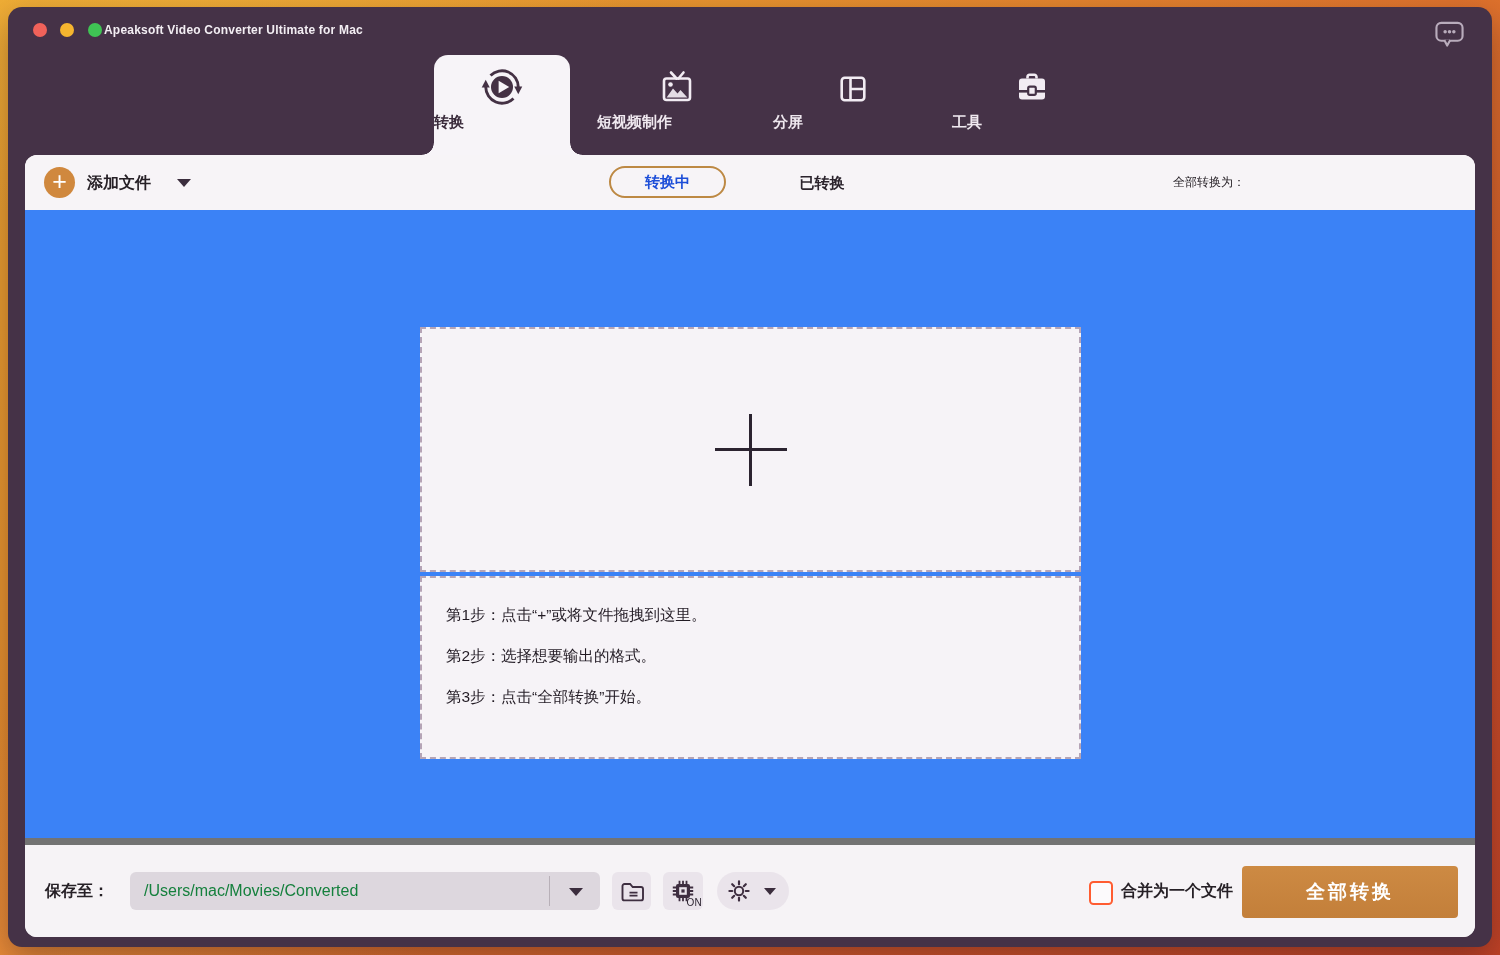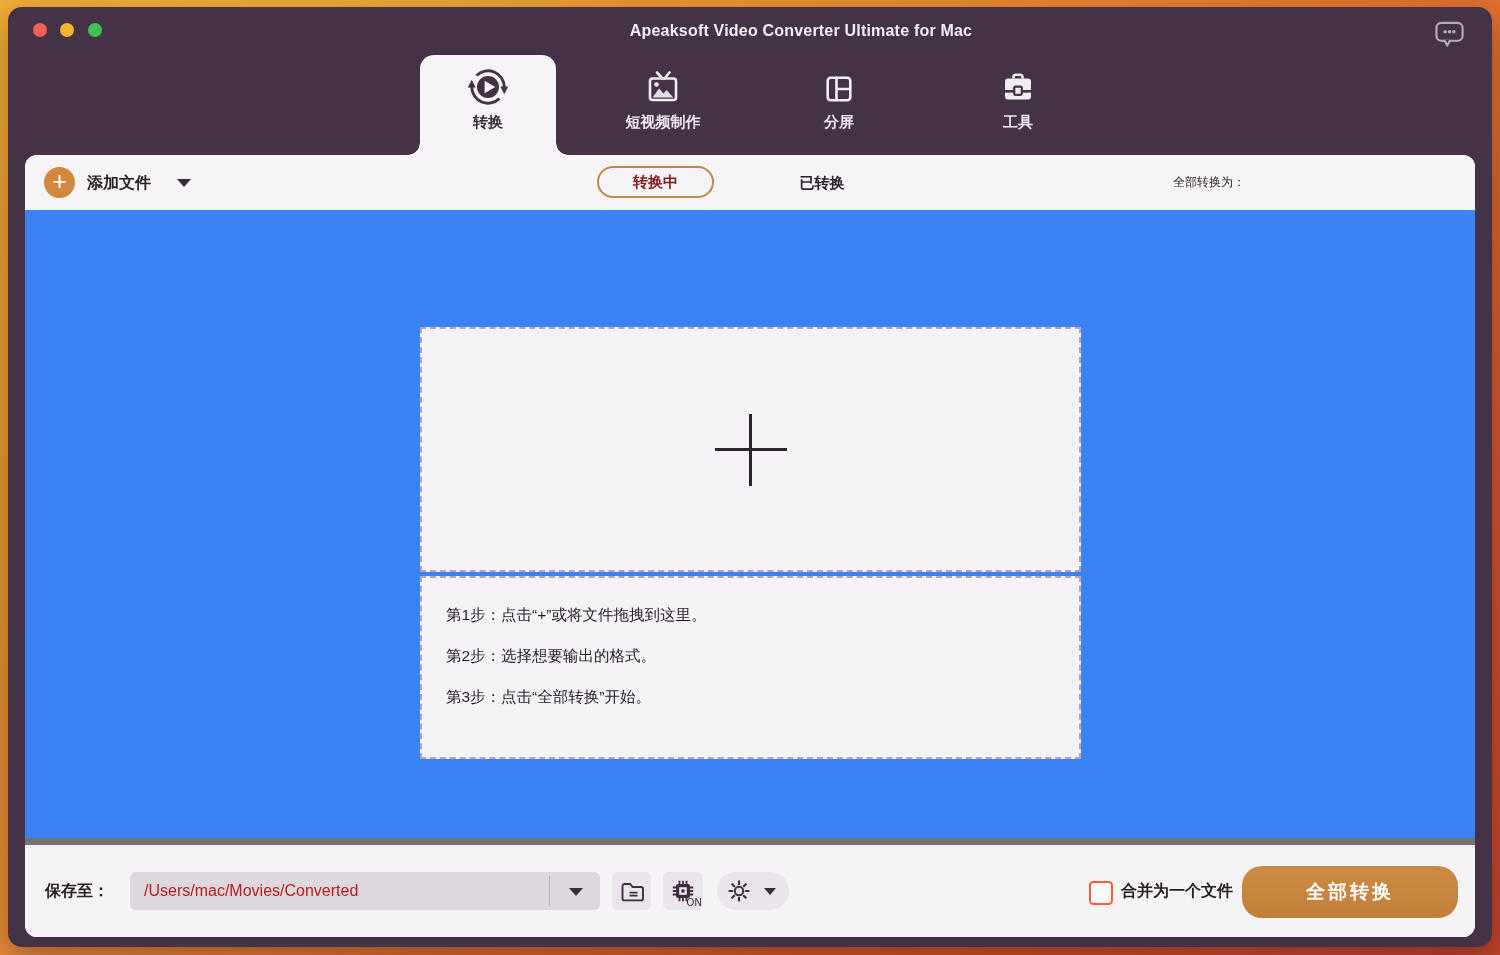--- a/index.html
+++ b/index.html
@@ -19,27 +19,27 @@
     background:#453247;border-radius:14px;
     box-shadow:0 12px 34px rgba(40,15,20,.38);
   }
   
   .titlebar{position:absolute;top:0;left:0;right:0;height:47px;}
   .traffic{position:absolute;top:16px;width:14px;height:14px;border-radius:50%;}
   .tl-close{left:25px;background:#f0625a;}
   .tl-min{left:52px;background:#f5b52f;}
   .tl-zoom{left:80px;background:#3fc454;}
   .wtitle{
-    position:absolute;left:16px;right:0;top:0;height:47px;line-height:47px;
-    text-align:center;color:#f3eef3;font-size:16px;font-weight:bold;letter-spacing:.2px;
+    position:absolute;left:10px;right:0;top:0;height:47px;line-height:47px;
+    text-align:left;color:#f3eef3;font-size:12px;font-weight:bold;letter-spacing:.2px;
     text-indent:86px;
   }
   .bubble{position:absolute;right:27px;top:13px;width:31px;height:29px;}
   
-  .tab{position:absolute;top:48px;height:100px;text-align:center;cursor:default;}
+  .tab{position:absolute;top:48px;height:100px;cursor:default;margin-left:14px;}
   .tab .ticon{display:block;margin:0 auto;}
   .tab .tlabel{display:block;margin-top:4px;font-size:15px;font-weight:600;color:#efe8ef;}
   .tab-active{
     background:#f7f4f8;border-radius:14px 14px 0 0;
   }
   .tab-active .tlabel{color:#3a2b3b;}
   .tab-active::before,.tab-active::after{
     content:"";position:absolute;bottom:0;width:12px;height:12px;
   }
   .tab-active::before{left:-12px;background:radial-gradient(12px at 0 0, rgba(0,0,0,0) 0 11.4px, #f7f4f8 12px);}
@@ -51,23 +51,23 @@
   }
   .toolbar{position:absolute;top:0;left:0;right:0;height:55px;background:#f7f4f7;}
   .addbtn{
     position:absolute;left:19px;top:12px;width:31px;height:31px;border-radius:50%;
     background:#d0883e;color:#fff;font-size:25px;line-height:29px;text-align:center;font-weight:400;
   }
   .addlabel{position:absolute;left:62px;top:0;height:55px;line-height:55px;font-size:16px;color:#262026;font-weight:600;}
   .caret{width:0;height:0;border-left:7px solid transparent;border-right:7px solid transparent;border-top:8px solid #3b2d3d;}
   .add-caret{position:absolute;left:152px;top:24px;}
   .seg-on{
-    position:absolute;left:572px;top:11px;width:113px;height:28px;
+    position:absolute;left:584px;top:11px;width:113px;height:28px;
     border:2px solid #bd8944;border-radius:17px;
-    line-height:28px;text-align:center;font-size:15px;color:#7f1d1d;font-weight:600;
+    line-height:28px;text-align:center;font-size:15px;color:#1d4ed8;font-weight:600;
   }
   .seg-off{position:absolute;left:757px;top:0;width:80px;height:55px;line-height:55px;text-align:center;font-size:15px;color:#2b232c;font-weight:600;}
   .fmt-label{position:absolute;right:230px;top:0;height:55px;line-height:55px;font-size:12px;color:#262026;font-weight:400;}
   .fmt-box{
     position:absolute;right:15px;top:10px;width:198px;height:35px;border-radius:8px;background:#ece5ec;
   }
   .fmt-value{position:absolute;left:18px;top:0;height:35px;line-height:35px;font-size:16px;color:#27202a;font-weight:600;}
   .fmt-caret{position:absolute;right:15px;top:14px;width:0;height:0;border-left:8px solid transparent;border-right:8px solid transparent;border-top:9px solid #f15e2e;}
   
   .mainarea{position:absolute;top:55px;left:0;right:0;bottom:92px;background:#3b82f6;}
@@ -76,35 +76,35 @@
   .dz-steps{top:366px;height:153px;padding:26px 20px 0 24px;box-sizing:content-box;width:613px;}
   .plus{position:absolute;left:50%;top:50%;}
   .plus::before,.plus::after{content:"";position:absolute;background:#2b2330;}
   .plus::before{width:72px;height:2.5px;left:-36px;top:-1.25px;}
   .plus::after{width:2.5px;height:72px;left:-1.25px;top:-36px;}
   .step{margin:0 0 19px 0;line-height:22px;font-size:15.5px;color:#221b24;}
   
   .bottombar{position:absolute;left:0;right:0;bottom:0;height:92px;background:#f6f3f6;border-top:7px solid #737373;}
   .save-label{position:absolute;left:20px;top:0;height:92px;line-height:92px;font-size:16px;color:#262026;font-weight:600;}
   .path-combo{position:absolute;left:105px;top:27px;width:470px;height:38px;background:#ddd7de;border-radius:6px;}
-  .path-text{position:absolute;left:14px;top:0;height:38px;line-height:38px;font-size:16px;color:#b91c1c;white-space:nowrap;overflow:hidden;max-width:390px;}
+  .path-text{position:absolute;left:14px;top:0;height:38px;line-height:38px;font-size:16px;color:#15803d;white-space:nowrap;overflow:hidden;max-width:390px;}
   .path-sep{position:absolute;right:50px;top:4px;bottom:4px;width:1px;background:#b8b0b8;}
   .path-caret{position:absolute;right:17px;top:16px;}
   .sq-btn{position:absolute;top:27px;height:38px;background:#eae4eb;border-radius:6px;}
   .btn-folder{left:587px;width:39px;}
   .btn-chip{left:638px;width:40px;}
   .btn-gear{left:692px;width:72px;border-radius:19px;}
   .sq-btn svg{position:absolute;left:50%;top:50%;transform:translate(-50%,-50%);}
   .btn-gear svg{left:22px;transform:translate(-50%,-50%);}
   .gear-caret{position:absolute;right:13px;top:16px;border-left-width:6.5px;border-right-width:6.5px;border-top-width:7.5px;}
   .on-badge{position:absolute;right:1px;bottom:2px;font-size:10px;font-weight:normal;color:#2c2430;letter-spacing:.2px;}
   .checkbox{position:absolute;left:1064px;top:36px;width:20px;height:20px;border:2.5px solid #ff5c31;border-radius:4.5px;background:#fcfafc;}
   .merge-label{position:absolute;left:1096px;top:0;height:92px;line-height:92px;font-size:16px;color:#262026;font-weight:600;}
   .convert-btn{
-    position:absolute;left:1217px;top:21px;width:216px;height:52px;border-radius:20px;
+    position:absolute;left:1217px;top:21px;width:216px;height:52px;border-radius:4px;
     background:linear-gradient(#cd8a43,#c37f3a);
     color:#ffffff;font-size:19px;font-weight:600;letter-spacing:3px;
     line-height:52px;text-align:center;
   }
 </style>
 </head>
 <body>
 
 <div class="stage">
   <div class="window">

